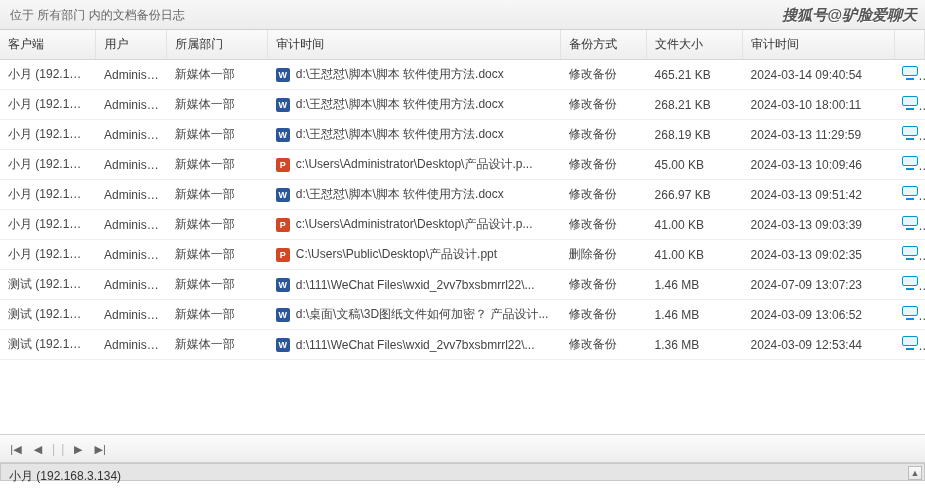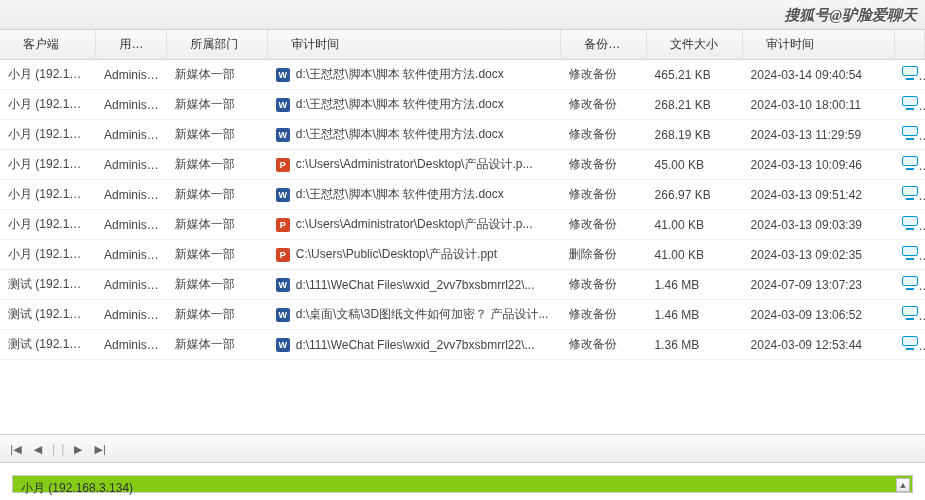--- a/index.html
+++ b/index.html
@@ -22,41 +22,41 @@
     color: #666;
     position: relative;
   }
   .watermark {
     position: absolute;
     right: 8px;
     top: 0;
     color: #555;
     font-style: italic;
     font-weight: bold;
-    font-family: Liberation Serif, serif;
+    font-family: Liberation Sans, sans-serif;
     text-shadow: 0 1px 0 #fff,0 0 2px #fff;
     font-size: 15px;
   }
   .table-wrap {
     height: 405px;
     overflow: hidden;
     border-bottom: 1px solid #d0d0d0;
   }
   table {
     border-collapse: collapse;
     width: 100%;
     table-layout: fixed;
   }
   thead th {
     text-align: left;
     font-weight: normal;
     background: linear-gradient(#fafafa,#eeeeee);
     border-bottom: 1px solid #d6d6d6;
     border-right: 1px solid #e3e3e3;
-    padding: 6px 23px;
+    padding: 6px 8px;
     color: #333;
     white-space: nowrap;
     overflow: hidden;
     text-overflow: ellipsis;
   }
   tbody td {
     padding: 6px 8px;
     border-bottom: 1px solid #efefef;
     white-space: nowrap;
     overflow: hidden;
@@ -101,39 +101,40 @@
     color:#444;
   }
   .pager .btn{
     display:inline-flex;align-items:center;justify-content:center;
     width:16px;height:16px;color:#666;cursor:pointer;user-select:none;
     font-size:11px;
   }
   .pager .sep{color:#bbb}
 
   .bottombox{
-    margin:12px;
+    margin:0;
     border:1px solid #c8c8c8;
     padding:4px 8px;
     color:#333;
-    background:#84cc16;
+    background:#e5e5e5;
     height:18px;
     position:relative;
   }
   .bottombox .scroll-btn{
     position:absolute; right:2px; top:2px;
     width:14px;height:14px;border:1px solid #bcbcbc;
     background:linear-gradient(#fafafa,#e8e8e8);
     font-size:9px;line-height:12px;text-align:center;color:#666;cursor:pointer;
   }
 </style>
 </head>
 <body>
 
 <div class="topbar">
+  <span>位于 所有部门 内的文档备份日志</span>
   <span class="watermark">搜狐号@驴脸爱聊天</span>
 </div>
 
 <div class="table-wrap">
   <table>
     <colgroup>
       <col class="col-client">
         <col class="col-user">
         <col class="col-dept">
       <col class="col-path">

